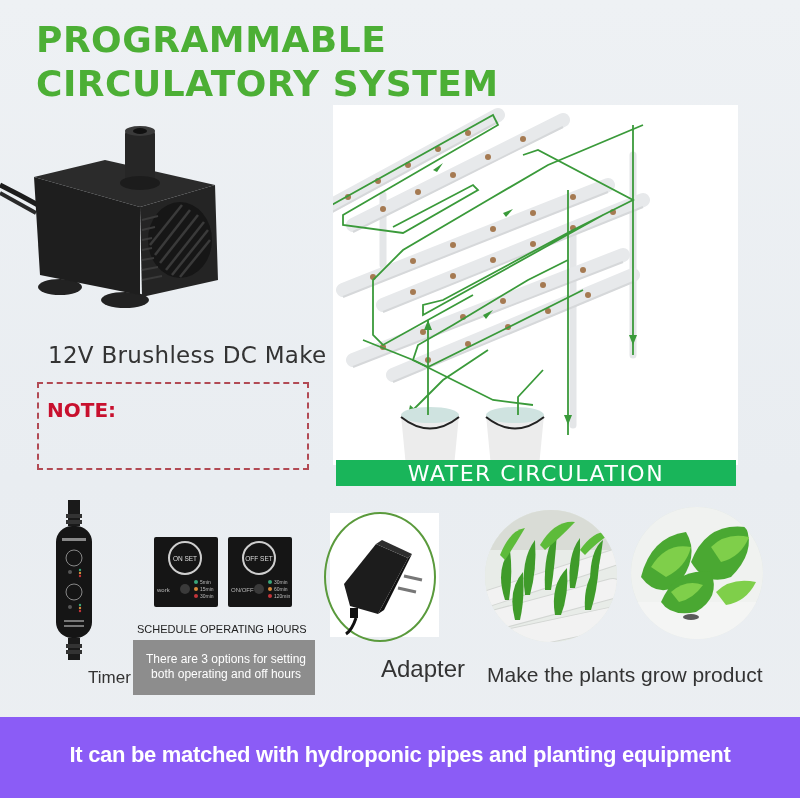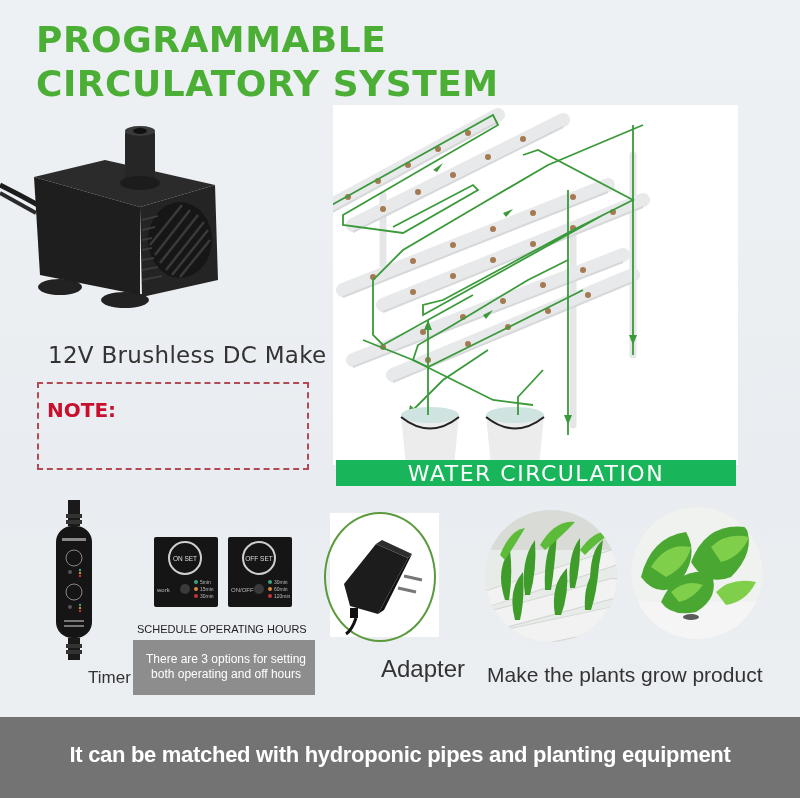--- a/index.html
+++ b/index.html
@@ -121,21 +121,21 @@
     background: #dfe6df;
   }
   .plants-caption {
     left: 487px; top: 663px; font-size: 21px; color: #333;
     font-family: "Liberation Sans", sans-serif;
   }
 
   
   .footer {
     left: 0; top: 717px; width: 800px; height: 81px;
-    background: #737373;
+    background: #8b5cf6;
     display: flex; align-items: center; justify-content: center;
   }
   .footer-text {
     color: #fff; font-size: 22px; font-weight: bold;
     font-family: "Liberation Sans", sans-serif;
     letter-spacing: -0.3px;
     margin-top: -6px;
   }
 </style>
 </head>

